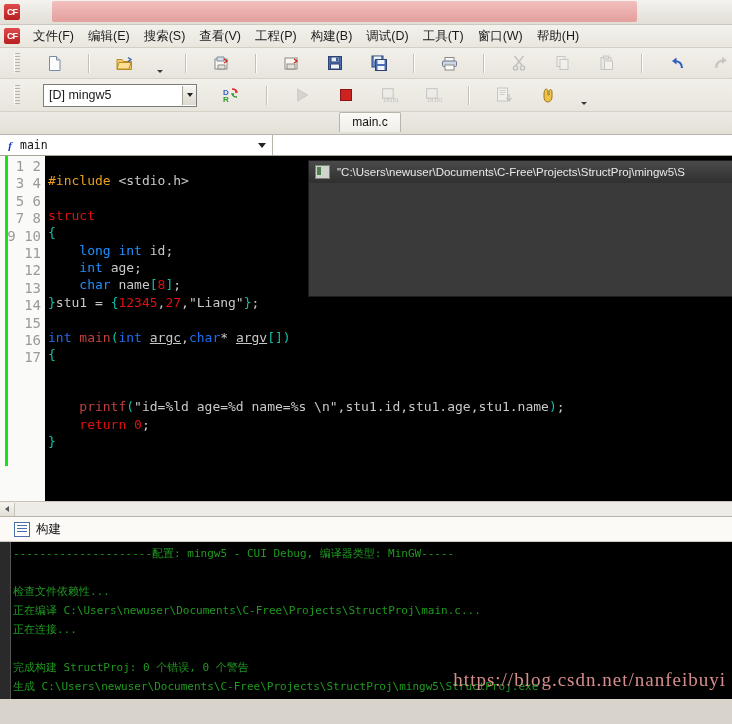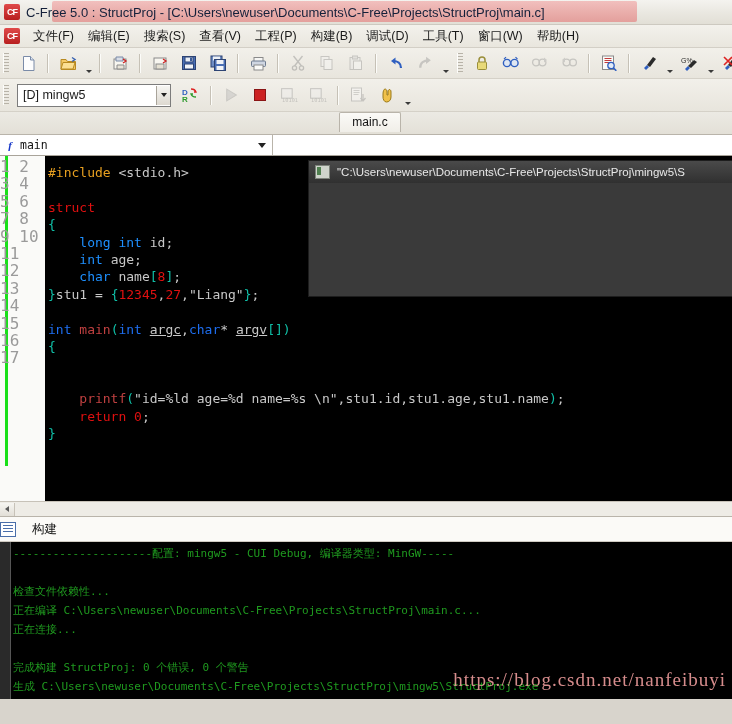--- a/index.html
+++ b/index.html
@@ -32,21 +32,21 @@
     padding-left:4px;
     background:linear-gradient(180deg,#f3f1ec 0%,#e9e6de 100%);
     border-bottom:1px solid #d3cfc6;}
   .menu-icon{width:16px;height:16px;border-radius:2px;margin-right:6px;
     background:linear-gradient(180deg,#e04a4a,#b81f1f);
     color:#fff;font-size:9px;font-weight:bold;line-height:16px;text-align:center;
     letter-spacing:-1px;}
   .menu-item{padding:14px 7px;font-size:12.5px;color:#1a1a1a;white-space:nowrap;}
 
   
-  .toolbar{height:30px;display:flex;align-items:center;gap:3px;padding-left:3px;
+  .toolbar{height:30px;display:flex;align-items:center;gap:18px;padding-left:14px;
     background:linear-gradient(180deg,#f2f0ea 0%,#e8e5dd 100%);
     border-bottom:1px solid #d5d1c8;}
   .tb2{height:32px;}
   .grip{width:5px;height:20px;margin-right:3px;flex:none;
     background-image:repeating-linear-gradient(180deg,#b8b3a8 0 1px,transparent 1px 3px);
     border-left:1px solid #fdfdfb;}
   .tbtn{width:24px;height:24px;display:flex;align-items:center;justify-content:center;
     border:1px solid transparent;border-radius:2px;flex:none;}
   .tsep{width:1px;height:19px;margin:0 3px;background:#c6c1b6;
     border-right:1px solid #fcfcf9;flex:none;}
@@ -82,24 +82,24 @@
   .fn-arrow{width:20px;display:flex;align-items:center;justify-content:center;}
   .fn-arrow i{width:0;height:0;border-left:4.5px solid transparent;
     border-right:4.5px solid transparent;border-top:5px solid #222;display:block;}
 
   
   .editor{position:relative;height:345px;background:#000;display:flex;
     overflow:hidden;}
   .gutter{width:45px;background:#fafaf8;flex:none;position:relative;
     border-right:1px solid #000;}
   .changebar{position:absolute;left:5px;top:0;width:3px;height:310px;background:#19e019;}
-  .lnums{position:absolute;right:4px;top:2px;text-align:left;
-    font-family:"DejaVu Sans Mono",monospace;font-size:16px;line-height:17.4px;
+  .lnums{position:absolute;right:4px;top:2px;text-align:right;
+    font-family:"DejaVu Sans Mono",monospace;font-size:14px;line-height:17.4px;
     color:#9a9a9a;}
-  .code{flex:1;padding:8px 0 0 2px;
+  .code{flex:1;padding:16px 0 0 2px;
     font-family:"DejaVu Sans Mono",monospace;font-size:13px;line-height:17.4px;
     color:#ffffff;white-space:pre;}
   .k-kw{color:#1e90ff;}      
   .k-red{color:#e01010;}     
   .k-teal{color:#10c0a8;}    
   .k-orange{color:#e8a020;}  
   .k-gray{color:#c8c8c8;}    
   .k-blue2{color:#1e6ef0;}
   .k-func{color:#c04040;}
   .k-ul{text-decoration:underline;}
@@ -124,21 +124,21 @@
   .hscroll{height:14px;background:#eeece6;border-top:1px solid #c7c2b8;
     display:flex;align-items:center;}
   .hscroll .arrowL{width:14px;height:13px;display:flex;align-items:center;
     justify-content:center;background:linear-gradient(180deg,#f6f5f1,#e2dfd7);
     border-right:1px solid #c7c2b8;}
   .hscroll .arrowL i{width:0;height:0;border-top:3.5px solid transparent;
     border-bottom:3.5px solid transparent;border-right:4px solid #5a5a5a;display:block;}
 
   
   .buildpane{background:#f1efe9;}
-  .buildhdr{height:24px;display:flex;align-items:center;gap:16px;
+  .buildhdr{height:24px;display:flex;align-items:center;gap:6px;padding-left:14px;
     background:#fbfaf7;border-top:1px solid #b9b4aa;border-bottom:1px solid #cfcac1;}
   .buildhdr .bico{width:14px;height:13px;background:#fff;border:1px solid #4a6ea9;
     position:relative;flex:none;}
   .buildhdr .bico:before{content:"";position:absolute;left:2px;top:2px;right:2px;
     height:1px;background:#4a6ea9;box-shadow:0 3px 0 #4a6ea9,0 6px 0 #4a6ea9;}
   .buildhdr .blabel{font-size:12.5px;color:#111;}
   .buildout{position:relative;height:157px;background:#000;display:flex;}
   .bo-scroll{width:10px;background:#2a2a2a;border-right:1px solid #555;flex:none;}
   .bo-text{flex:1;font-family:"DejaVu Sans Mono",monospace;font-size:11px;
     line-height:19px;color:#1f9a1f;white-space:pre;padding:2px 0 0 2px;overflow:hidden;}
@@ -150,21 +150,20 @@
   .ic.dim{opacity:.38;filter:grayscale(100%);}
 </style>
 </head>
 <body>
 
 <div id="app">
 
   <div class="titlebar">
     <div class="title-highlight"></div>
     <div class="applogo">CF</div>
-    <div class="title-text">C-Free 5.0 : StructProj - [C:\Users\newuser\Documents\C-Free\Projects\StructProj\main.c]</div>
   </div>
 
   <div class="menubar">
     <div class="menu-icon">CF</div>
     <div class="menu-item">文件(F)</div>
     <div class="menu-item">编辑(E)</div>
     <div class="menu-item">搜索(S)</div>
     <div class="menu-item">查看(V)</div>
     <div class="menu-item">工程(P)</div>
     <div class="menu-item">构建(B)</div>

